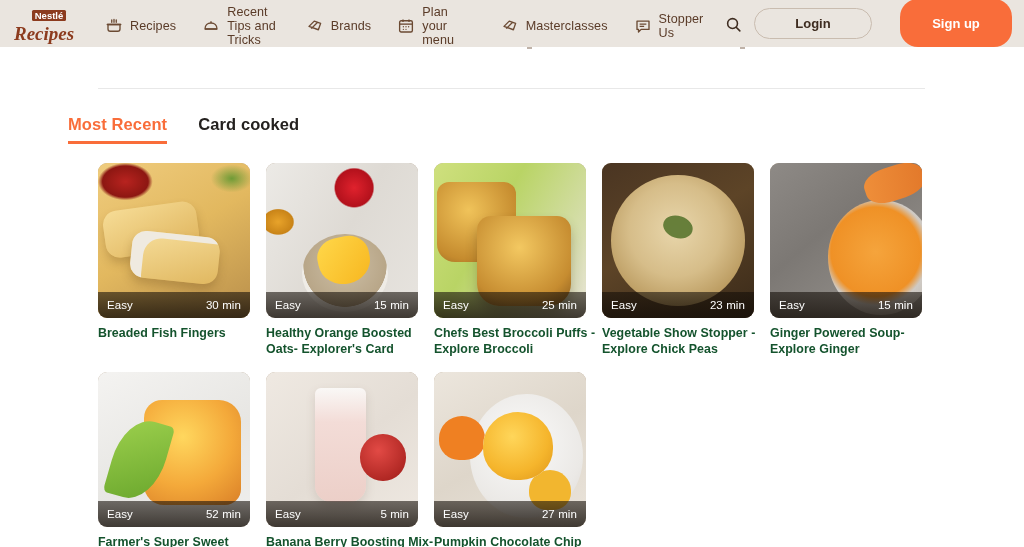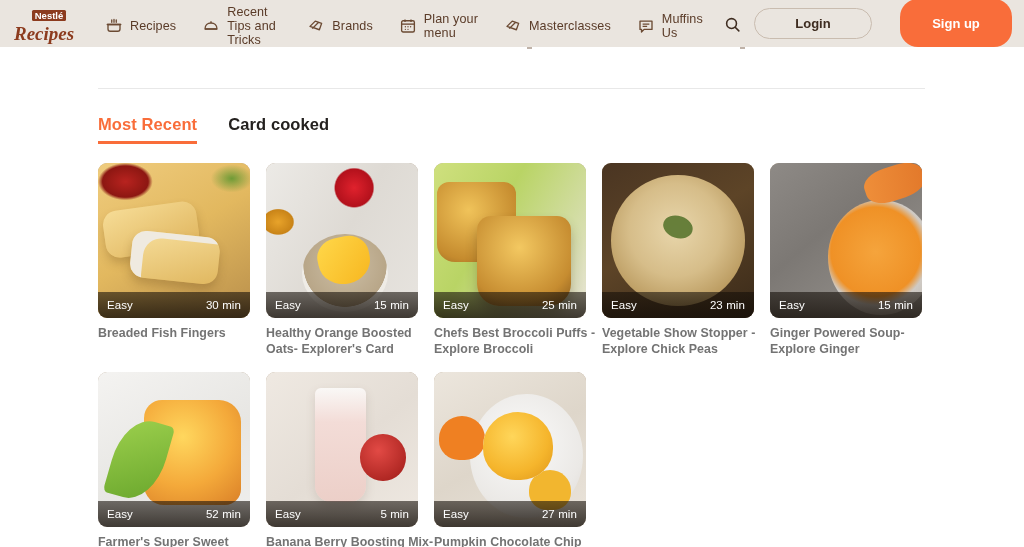--- a/index.html
+++ b/index.html
@@ -109,21 +109,21 @@
   .divider {
     height: 1px;
     background: #E8E8E8;
     margin: 38px 99px 0 98px;
   }
 
   .tabs {
     display: flex;
     align-items: flex-end;
     gap: 31px;
-    padding: 26px 0 0 98px;
+    padding: 26px 0 0 68px;
   }
   .tab {
     font-size: 16.5px;
     font-weight: bold;
     color: #24211F;
     padding-bottom: 7px;
     cursor: pointer;
     letter-spacing: .1px;
     border-bottom: 3px solid transparent;
   }
@@ -161,21 +161,21 @@
     background: linear-gradient(to top, rgba(20,14,8,.80), rgba(20,14,8,.58));
     color: #ffffff;
     font-size: 11.5px;
     letter-spacing: .1px;
   }
   .card-title {
     margin-top: 8px;
     font-size: 12.4px;
     font-weight: bold;
     line-height: 1.25;
-    color: #737373;
+    color: #14532d;
     letter-spacing: .05px;
   }
 
   
   .art-fish {
     background:
       radial-gradient(ellipse 38px 26px at 18% 12%, #b8231f 0%, #8d1712 60%, rgba(141,23,18,0) 72%),
       radial-gradient(ellipse 30px 20px at 88% 10%, #6f9b36 0%, rgba(111,155,54,0) 70%),
       linear-gradient(150deg, #efcc7e 0%, #e2b85f 48%, #b98f4b 100%);
   }
@@ -372,21 +372,21 @@
       <span class="lbl">Masterclasses</span>
     </div>
 
     <div class="nav-item">
       <span class="ico">
         <svg viewBox="0 0 24 24" width="18" height="18" fill="none" stroke="#6B4A33" stroke-width="1.8" stroke-linejoin="round">
           <path d="M4 5.5h16v11H9.5L6 20v-3.5H4z"></path>
           <path d="M7.5 9.5h9M7.5 12.5h6"></path>
         </svg>
       </span>
-      <span class="lbl">Muffins Us</span>
+      <span class="lbl">Stopper Us</span>
     </div>
 
     <button class="search-btn" aria-label="Search">
       <span>
         <svg viewBox="0 0 24 24" width="19" height="19" fill="none" stroke="#3E2C20" stroke-width="2" stroke-linecap="round">
           <circle cx="10.8" cy="10.8" r="6.2"></circle>
             <path d="M15.4 15.4 20 20"></path>
         </svg>
       </span>
     </button>

